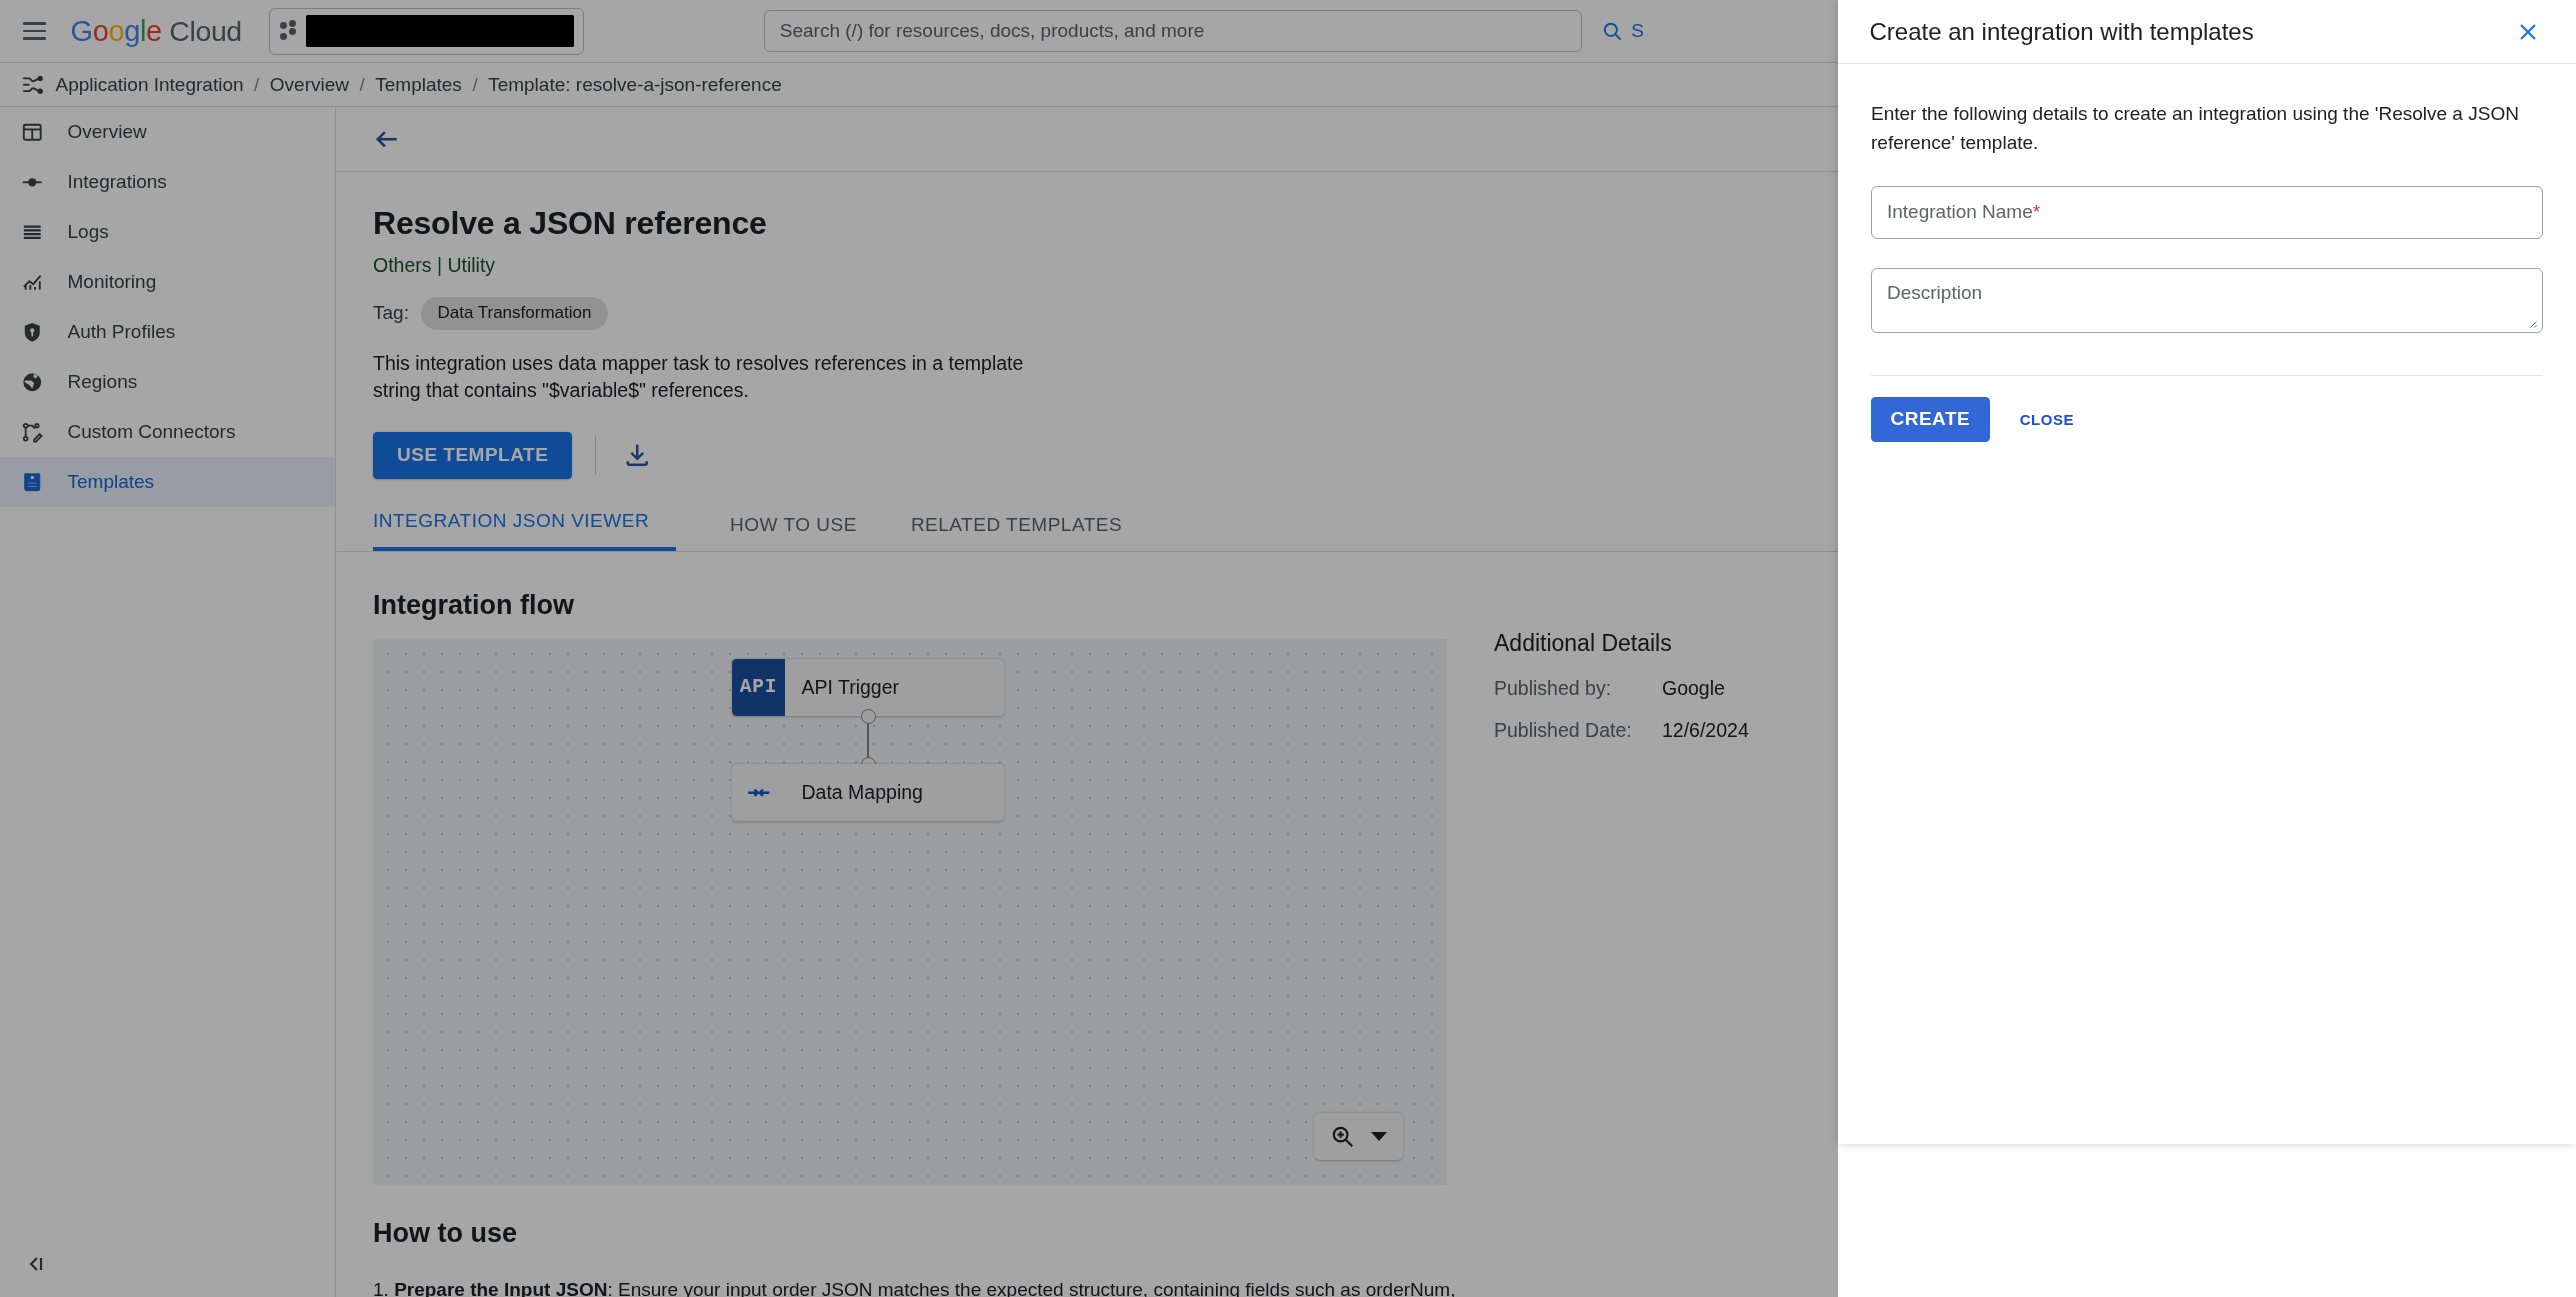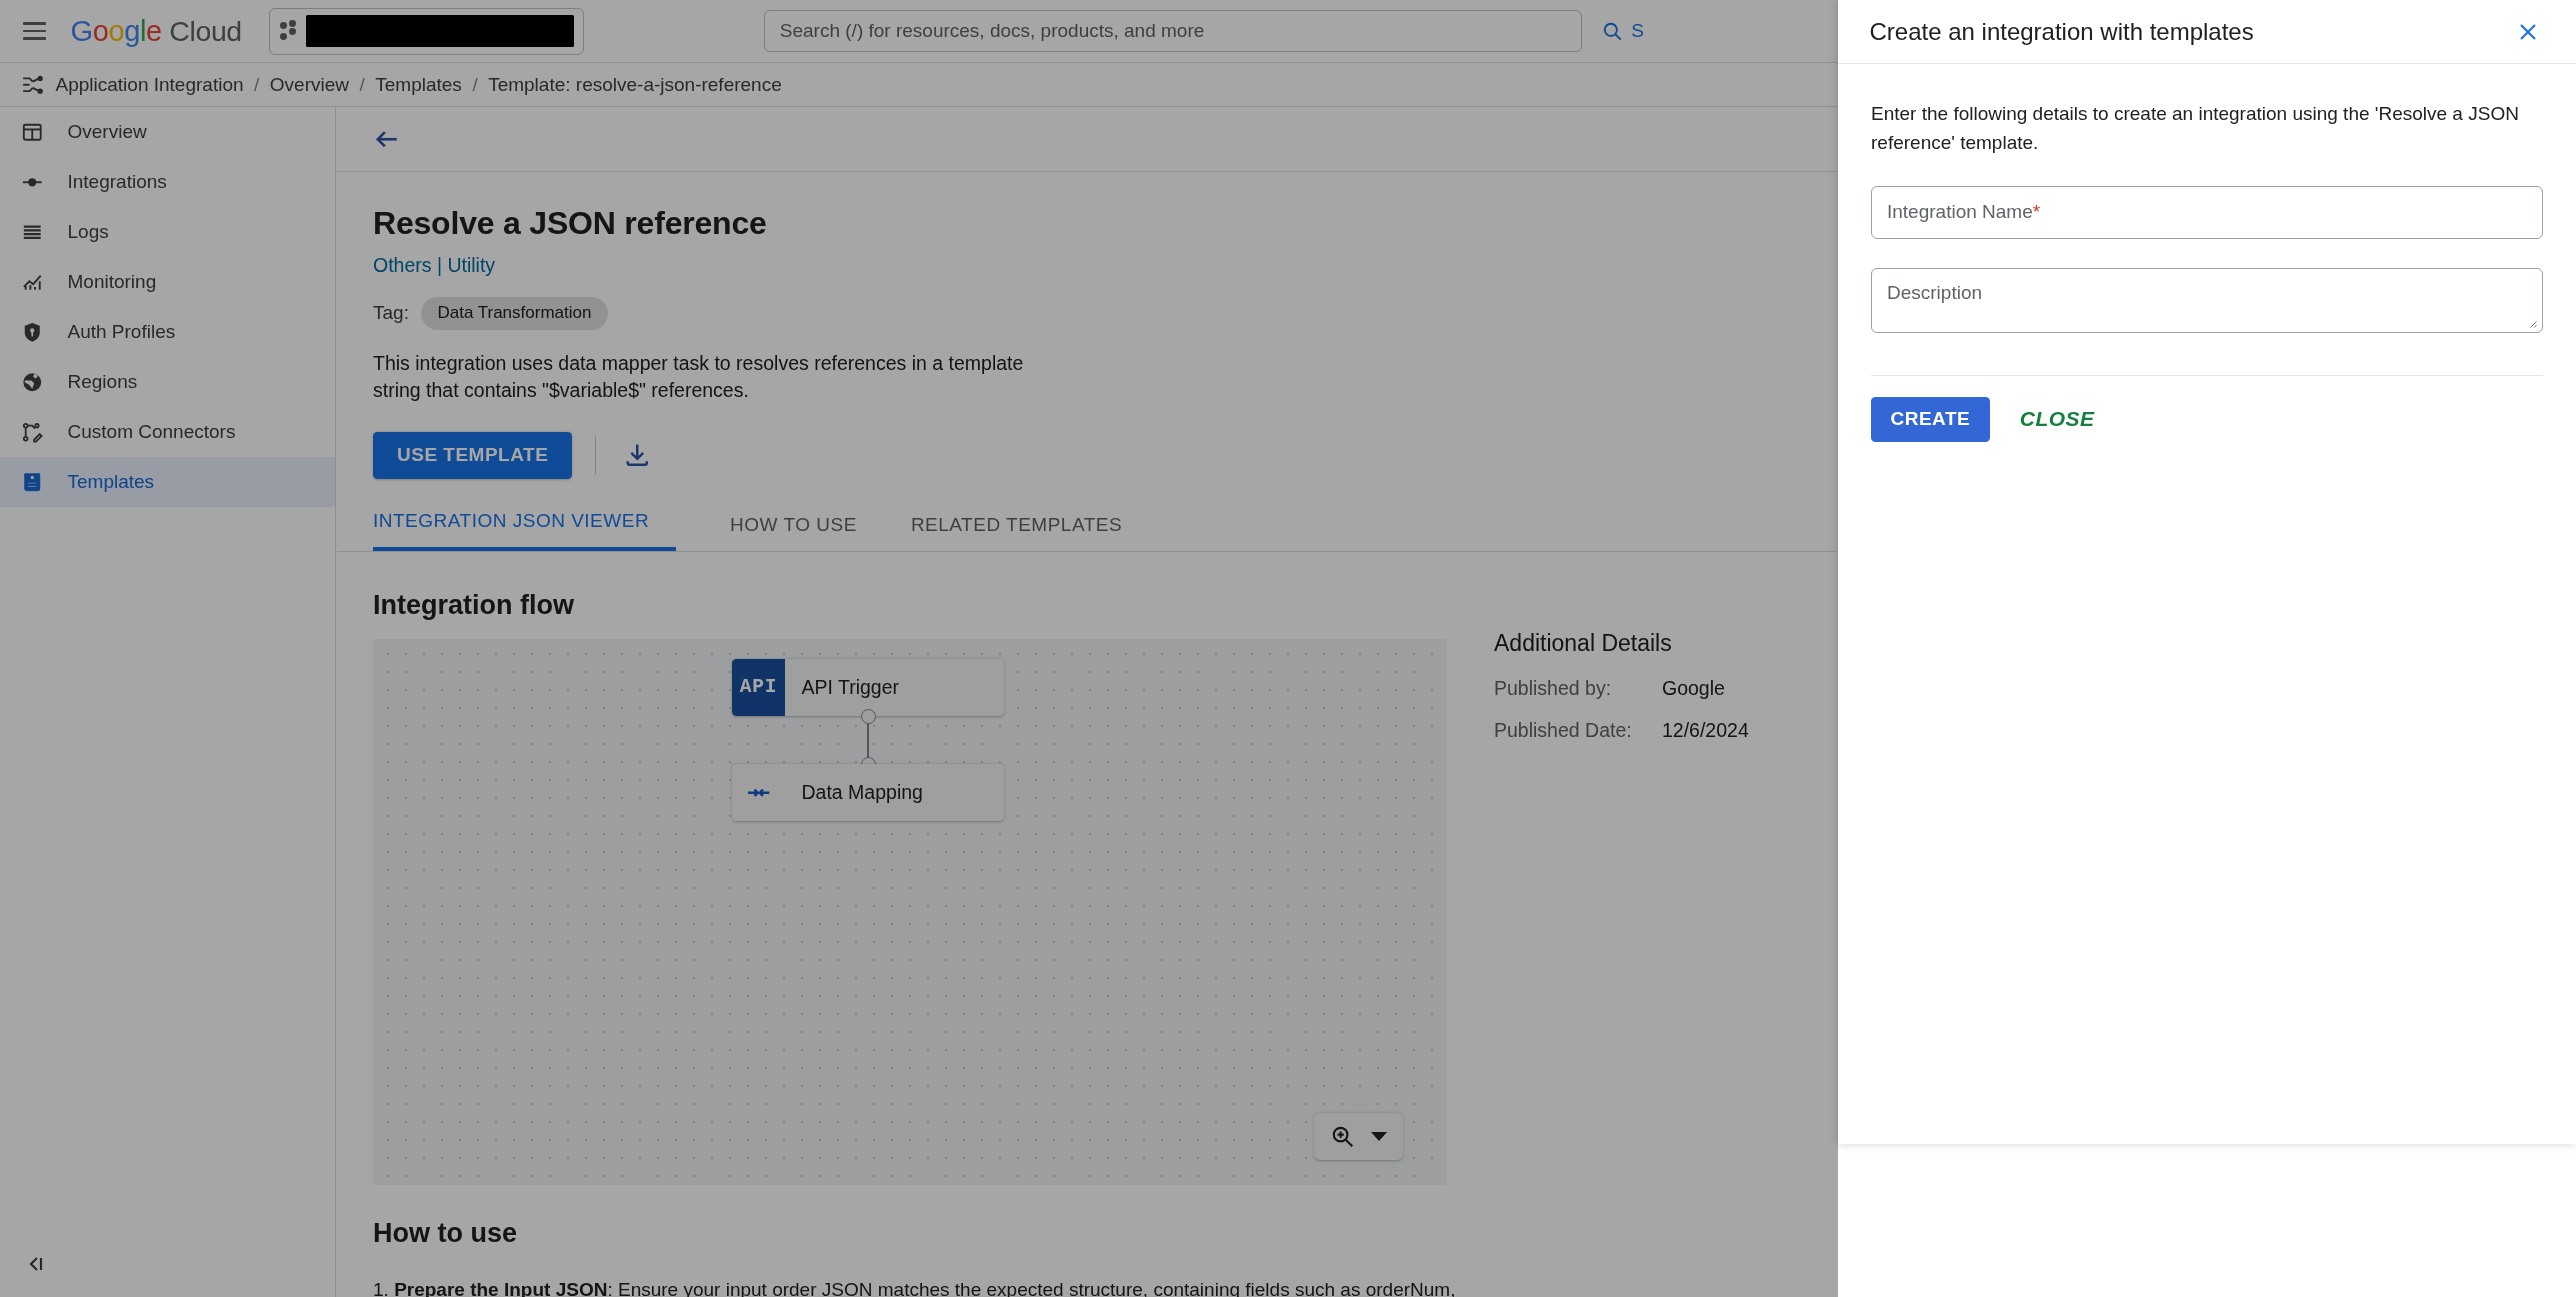--- a/index.html
+++ b/index.html
@@ -115,21 +115,21 @@
     background: #ffffff; overflow: hidden;
   }
   #back-row {
     height: 65px; border-bottom: 0.8px solid #e0e0e0;
     display: flex; align-items: center; padding-left: 33px;
   }
   #back-arrow { cursor: pointer; width: 35px; height: 35px; display:flex;
      align-items:center; justify-content:center; }
   #hero { padding: 33px 0 0 36px; }
   #tpl-title { font-size: 32px; font-weight: 700; color: #202124; letter-spacing: -0.2px; }
-  #tpl-cat { font-size: 19.5px; color: #0369a1; margin-top: 12px; }
+  #tpl-cat { font-size: 19.5px; color: #14532d; margin-top: 12px; }
   #tpl-tagrow { display: flex; align-items: center; gap: 12px; margin-top: 19.5px; }
   #tpl-tagrow .lbl { font-size: 19px; color: #3c4043; }
   #tpl-tag {
     background: #e0e0e0; border-radius: 19.5px;
     padding: 6.8px 16.5px; font-size: 17px; color: #202124;
   }
   #tpl-desc {
     margin-top: 19.5px; font-size: 19.5px; color: #202124;
     line-height: 1.42; max-width: 690px;
   }
@@ -257,23 +257,23 @@
     pointer-events: none;
   }
   #modal-divider { margin-top: 42px; height: 0.8px; background: #e4e4e4; }
   #modal-footer { display: flex; align-items: center; gap: 7.5px; padding: 21px 33px 0 33px; }
   #create-btn {
     background: #3367d6; color: #fff; border: none; border-radius: 4.5px;
     height: 45px; padding: 0 19.5px; font-size: 19px; font-weight: 600;
     letter-spacing: 0.5px; cursor: pointer; font-family: inherit;
   }
   #close-btn {
-    background: transparent; border: none; color: #15803d;
-    height: 45px; padding: 0 22.5px; font-size: 21px; font-weight: 600;
-    letter-spacing: 0.5px; cursor: pointer; font-family: inherit; font-style: italic;
+    background: transparent; border: none; color: #1d4ed8;
+    height: 45px; padding: 0 22.5px; font-size: 15px; font-weight: 600;
+    letter-spacing: 0.5px; cursor: pointer; font-family: inherit;
   }
 </style>
 </head>
 <body>
 
 <div id="app-layer">
 
   <div id="topbar">
     <div id="hamburger">
       <span></span>

